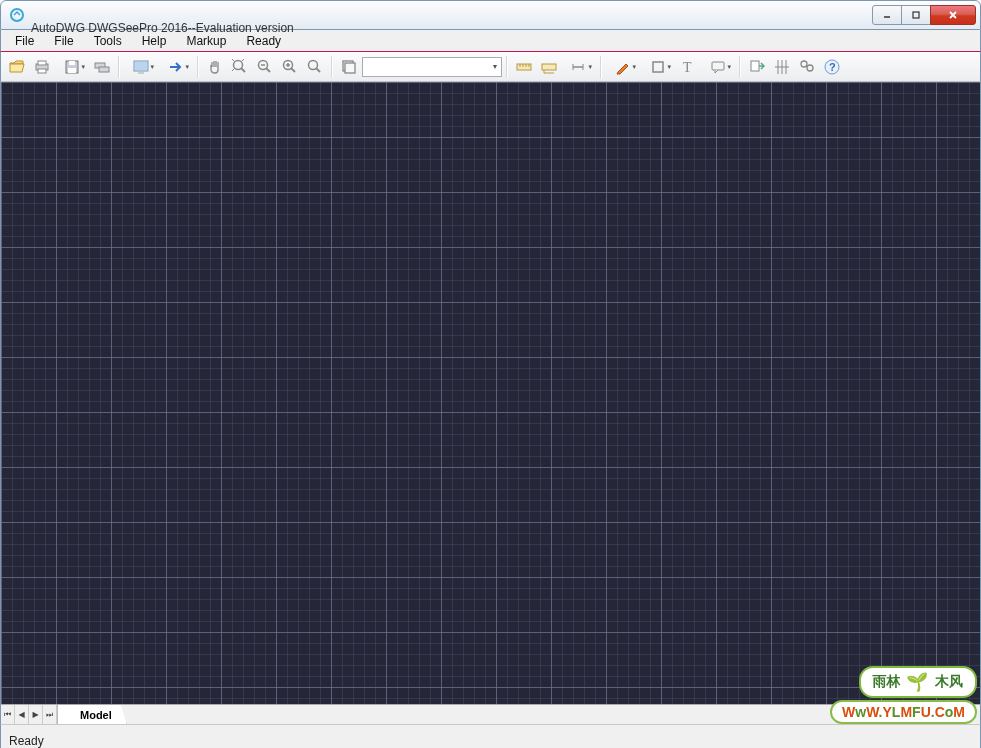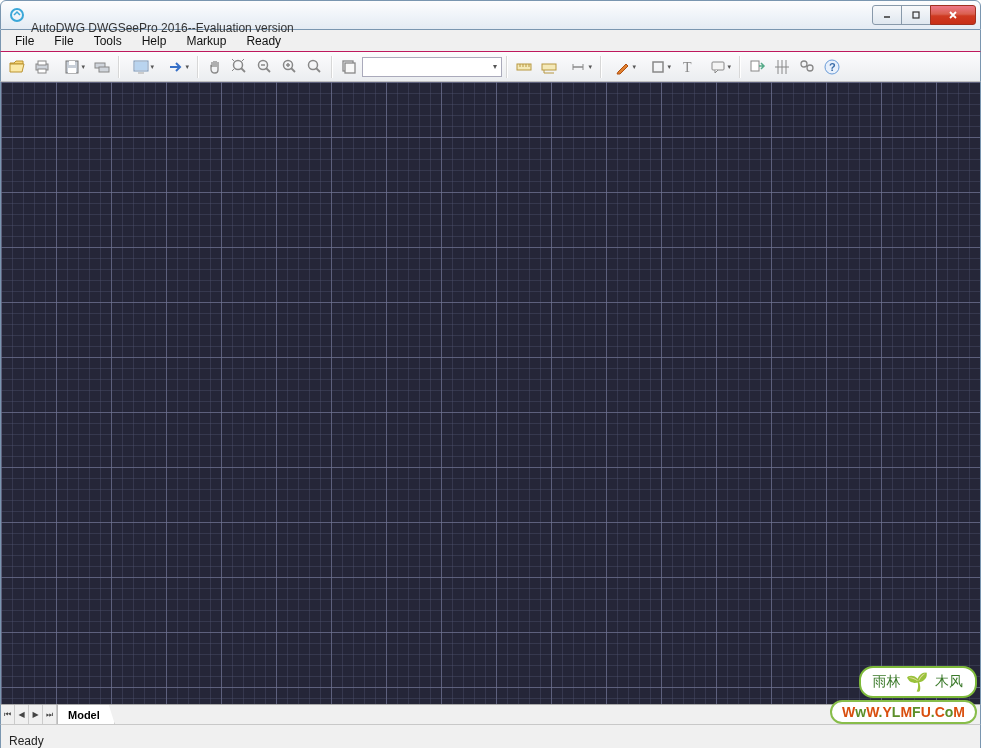--- a/index.html
+++ b/index.html
@@ -182,21 +182,21 @@
       height: 100%;
       display: flex;
       align-items: center;
       justify-content: center;
       font-size: 8px;
       color: #444;
       cursor: pointer;
       border-right: 1px solid #ccc;
     }
     .tab {
-      padding: 0 10px;
+      padding: 0 22px;
       background: #fff;
       border-right: 1px solid #bbb;
       height: 100%;
       display: flex;
       align-items: center;
       font-weight: bold;
       clip-path: polygon(0 0, calc(100% - 6px) 0, 100% 100%, 0 100%);
       padding-right: 14px;
     }
     .tab-rest {
@@ -227,21 +227,21 @@
       flex-direction: column;
       align-items: flex-end;
       gap: 2px;
     }
     .wm-top {
       background: #fff;
       border: 2px solid #7eba3a;
       border-radius: 14px;
       padding: 3px 12px;
       font-size: 14px;
-      font-weight: normal;
+      font-weight: bold;
       color: #3c7a2b;
       display: flex;
       align-items: center;
       gap: 6px;
     }
     .wm-top .plant { color: #2a6b1f; font-size: 18px; }
     .wm-bottom {
       background: #fff;
       border: 2px solid #88bd4a;
       border-radius: 14px;

